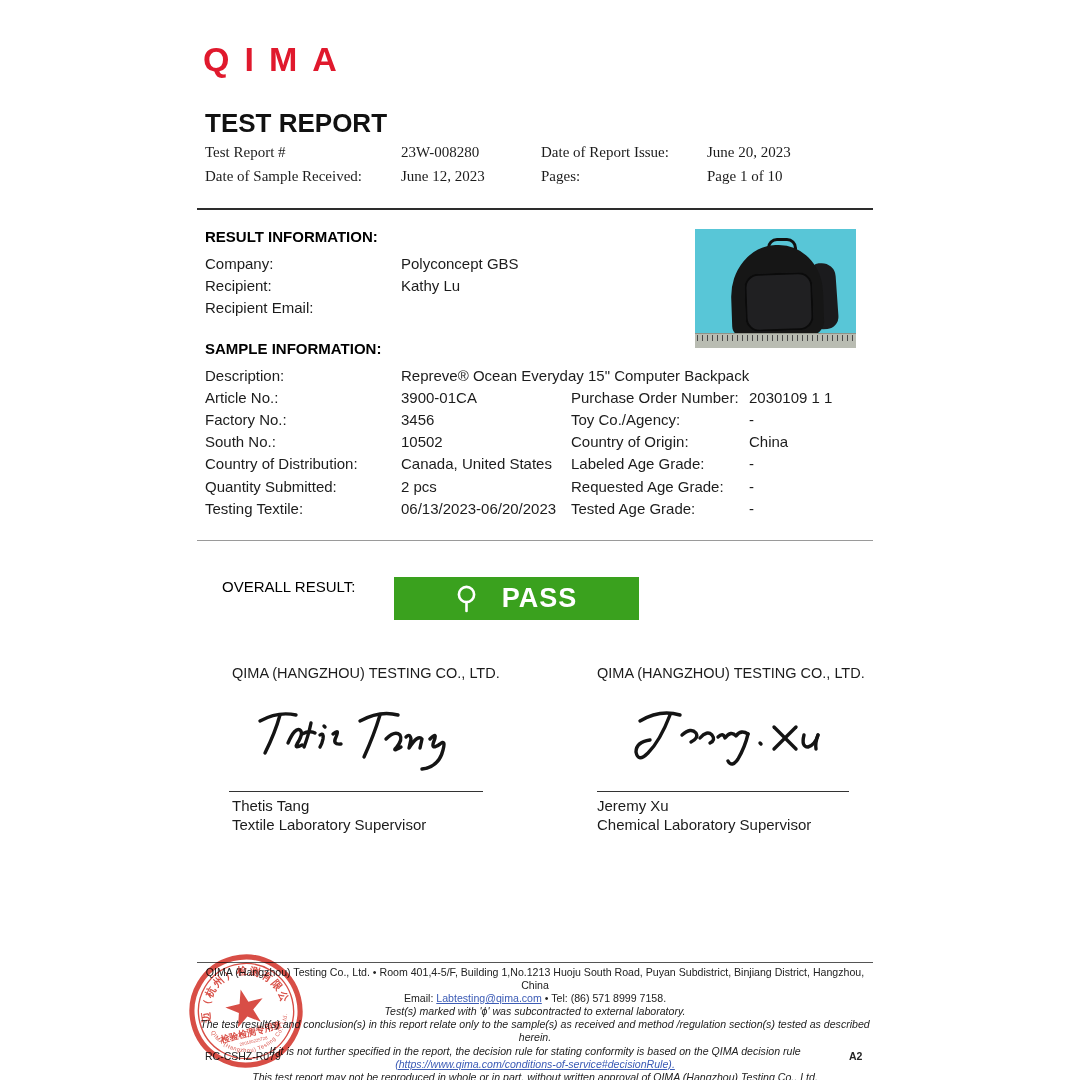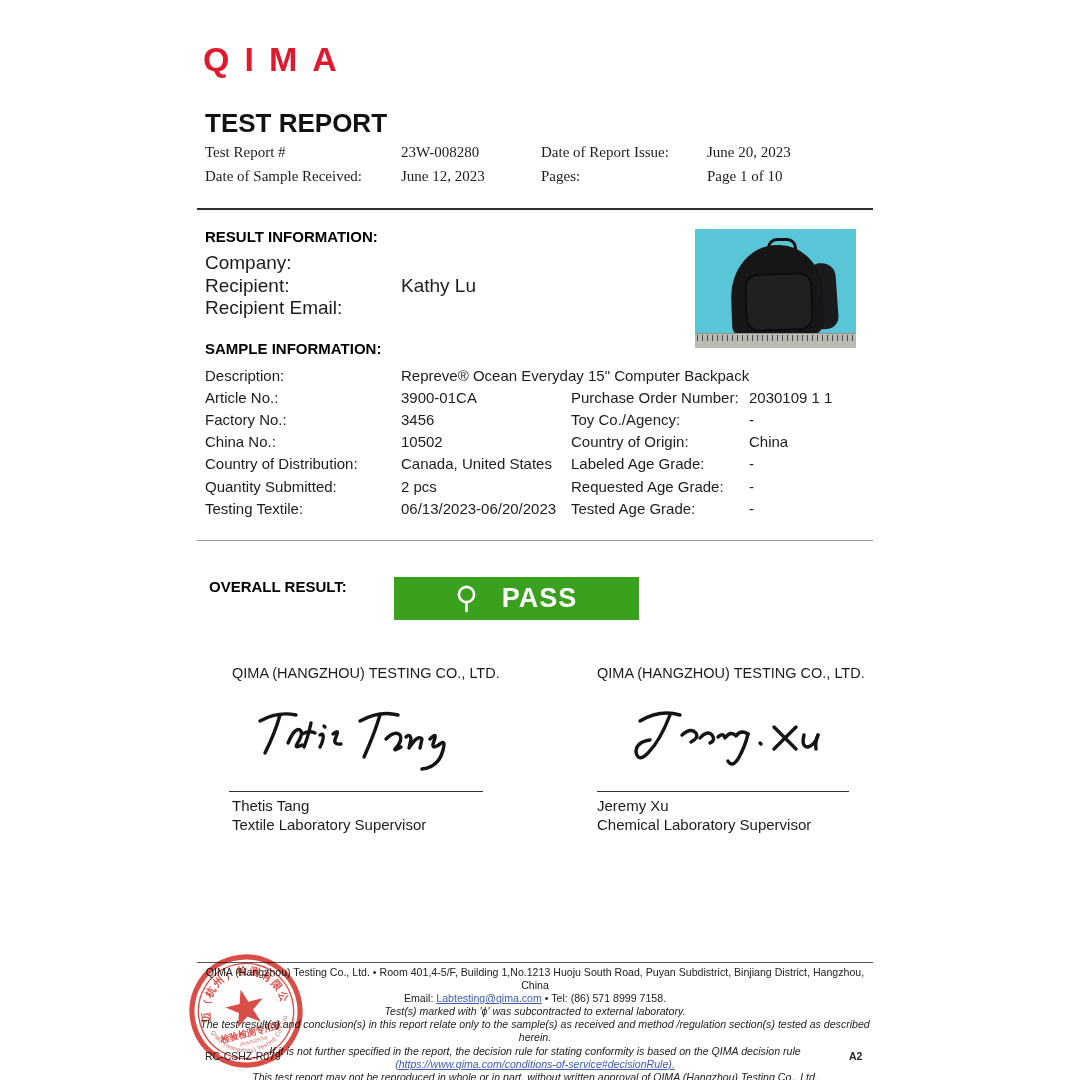--- a/index.html
+++ b/index.html
@@ -17,21 +17,21 @@
   .meta-row { display:grid; grid-template-columns:196px 140px 166px 1fr;
               height:24px; align-items:center; font-size:15px; }
 
   .divider-dark  { left:197px; top:208px; width:676px; height:2px; background:#2d2d2d; }
   .divider-gray  { left:197px; top:540px; width:676px; height:1px; background:#9a9a9a; }
   .divider-foot  { left:197px; top:962px; width:676px; height:1px; background:#555; }
 
   .section-heading { font-size:15px; font-weight:bold; color:#000; margin-bottom:7px; }
   .client-block { left:205px; top:228px; width:480px; }
   .kv-row { display:grid; grid-template-columns:196px 1fr; height:22.4px;
-            align-items:center; font-size:19px; }
+            align-items:center; font-size:15px; }
 
   .sample-block { left:205px; top:340px; width:668px; }
   .desc-row { display:grid; grid-template-columns:196px 1fr; height:22.6px;
               align-items:center; font-size:15px; }
   .sample-row { display:grid; grid-template-columns:196px 170px 178px 1fr;
                 height:22.1px; align-items:center; font-size:15px; }
 
   .photo { left:695px; top:229px; width:161px; height:119px; background:#58c6d7; overflow:hidden; }
   .bp-body { position:absolute; left:36px; top:16px; width:92px; height:92px; background:#161616;
              border-radius:46px 44px 16px 14px / 52px 48px 14px 12px; transform:rotate(-2deg); }
@@ -41,21 +41,21 @@
                border-radius:14px; box-shadow:inset 0 0 0 2px #0b0b0b; transform:rotate(-2deg); }
   .bp-handle { position:absolute; left:72px; top:9px; width:24px; height:11px;
                border:3px solid #101010; border-bottom:none; border-radius:10px 10px 0 0; }
   .bp-tab { position:absolute; left:74px; top:104px; width:12px; height:9px; background:#141414;
             border-radius:0 0 6px 6px; }
   .ruler { position:absolute; left:0; bottom:0; width:161px; height:14px; background:#b9bcb2;
            border-top:1px solid #8f9288; }
   .ruler-ticks { position:absolute; left:2px; top:1px; right:2px; height:6px;
            background-image:repeating-linear-gradient(90deg,#4a4a4a 0 1px,transparent 1px 5px); }
 
-  .overall-label { left:209px; top:578px; font-size:15px; font-weight:bold; color:#000; }
+  .overall-label { left:222px; top:578px; font-size:15px; font-weight:normal; color:#000; }
   .pass-banner { left:394px; top:577px; width:245px; height:43px; background:#3aa11e;
                  display:flex; align-items:center; justify-content:center; gap:25px; }
   .pass-text { color:#ffffff; font-size:27px; font-weight:bold; letter-spacing:1px; }
 
   .note-line { left:205px; top:637px; width:668px; text-align:center; font-size:15px; }
 
   .signer-company { top:665px; font-size:14.5px; }
   .sig-svg { top:695px; }
   .sig-line { top:791px; height:1px; background:#333; }
   .signer-name { top:797px; font-size:15px; }
@@ -94,20 +94,21 @@
       <span>Page 1 of 10</span>
     </div>
   </div>
 
   <div class="abs divider-dark"></div>
 
   <div class="abs client-block">
     <div class="section-heading">RESULT INFORMATION:</div>
     <div class="kv-row">
       <span>Company:</span>
+      <span>Polyconcept GBS</span>
     </div>
     <div class="kv-row">
       <span>Recipient:</span>
       <span>Kathy Lu</span>
     </div>
     <div class="kv-row">
       <span>Recipient Email:</span>
     </div>
   </div>
 
@@ -134,21 +135,21 @@
       <span>Purchase Order Number:</span>
       <span>2030109 1 1</span>
     </div>
     <div class="sample-row">
       <span>Factory No.:</span>
       <span>3456</span>
       <span>Toy Co./Agency:</span>
       <span>-</span>
     </div>
     <div class="sample-row">
-      <span>China No.:</span>
+      <span>South No.:</span>
       <span>10502</span>
       <span>Country of Origin:</span>
       <span>China</span>
     </div>
     <div class="sample-row">
       <span>Country of Distribution:</span>
       <span>Canada, United States</span>
       <span>Labeled Age Grade:</span>
       <span>-</span>
     </div>

